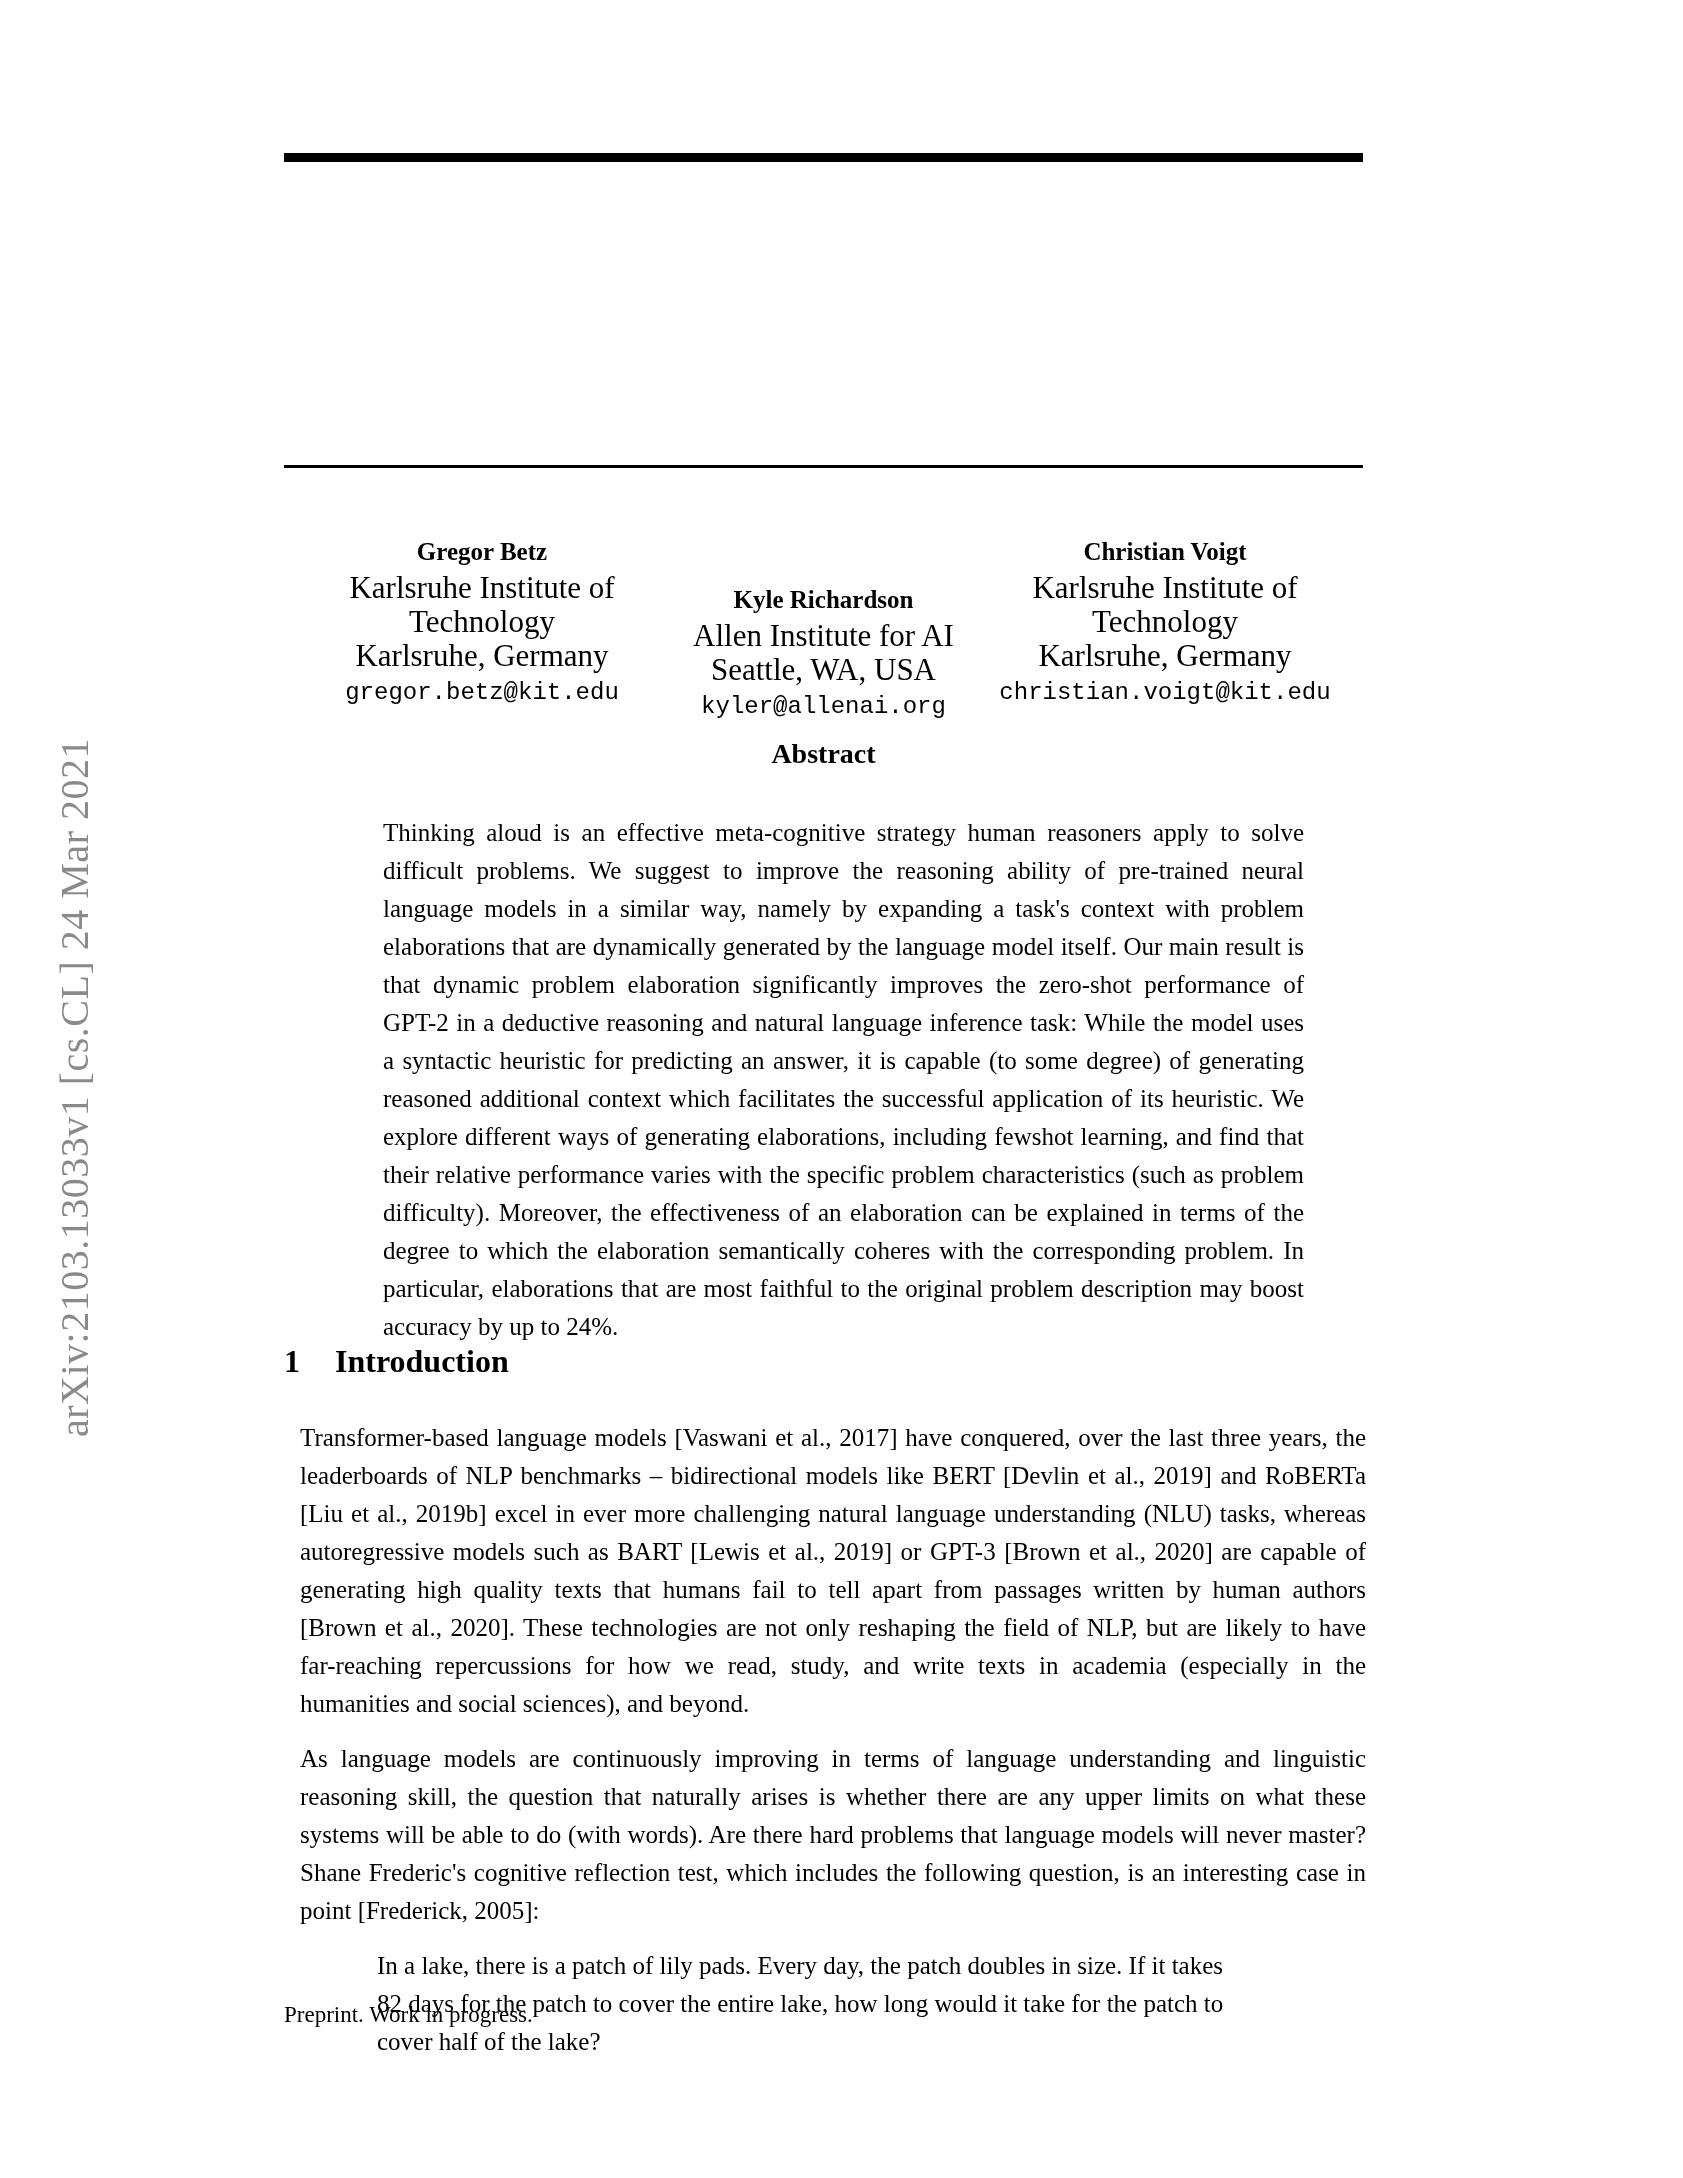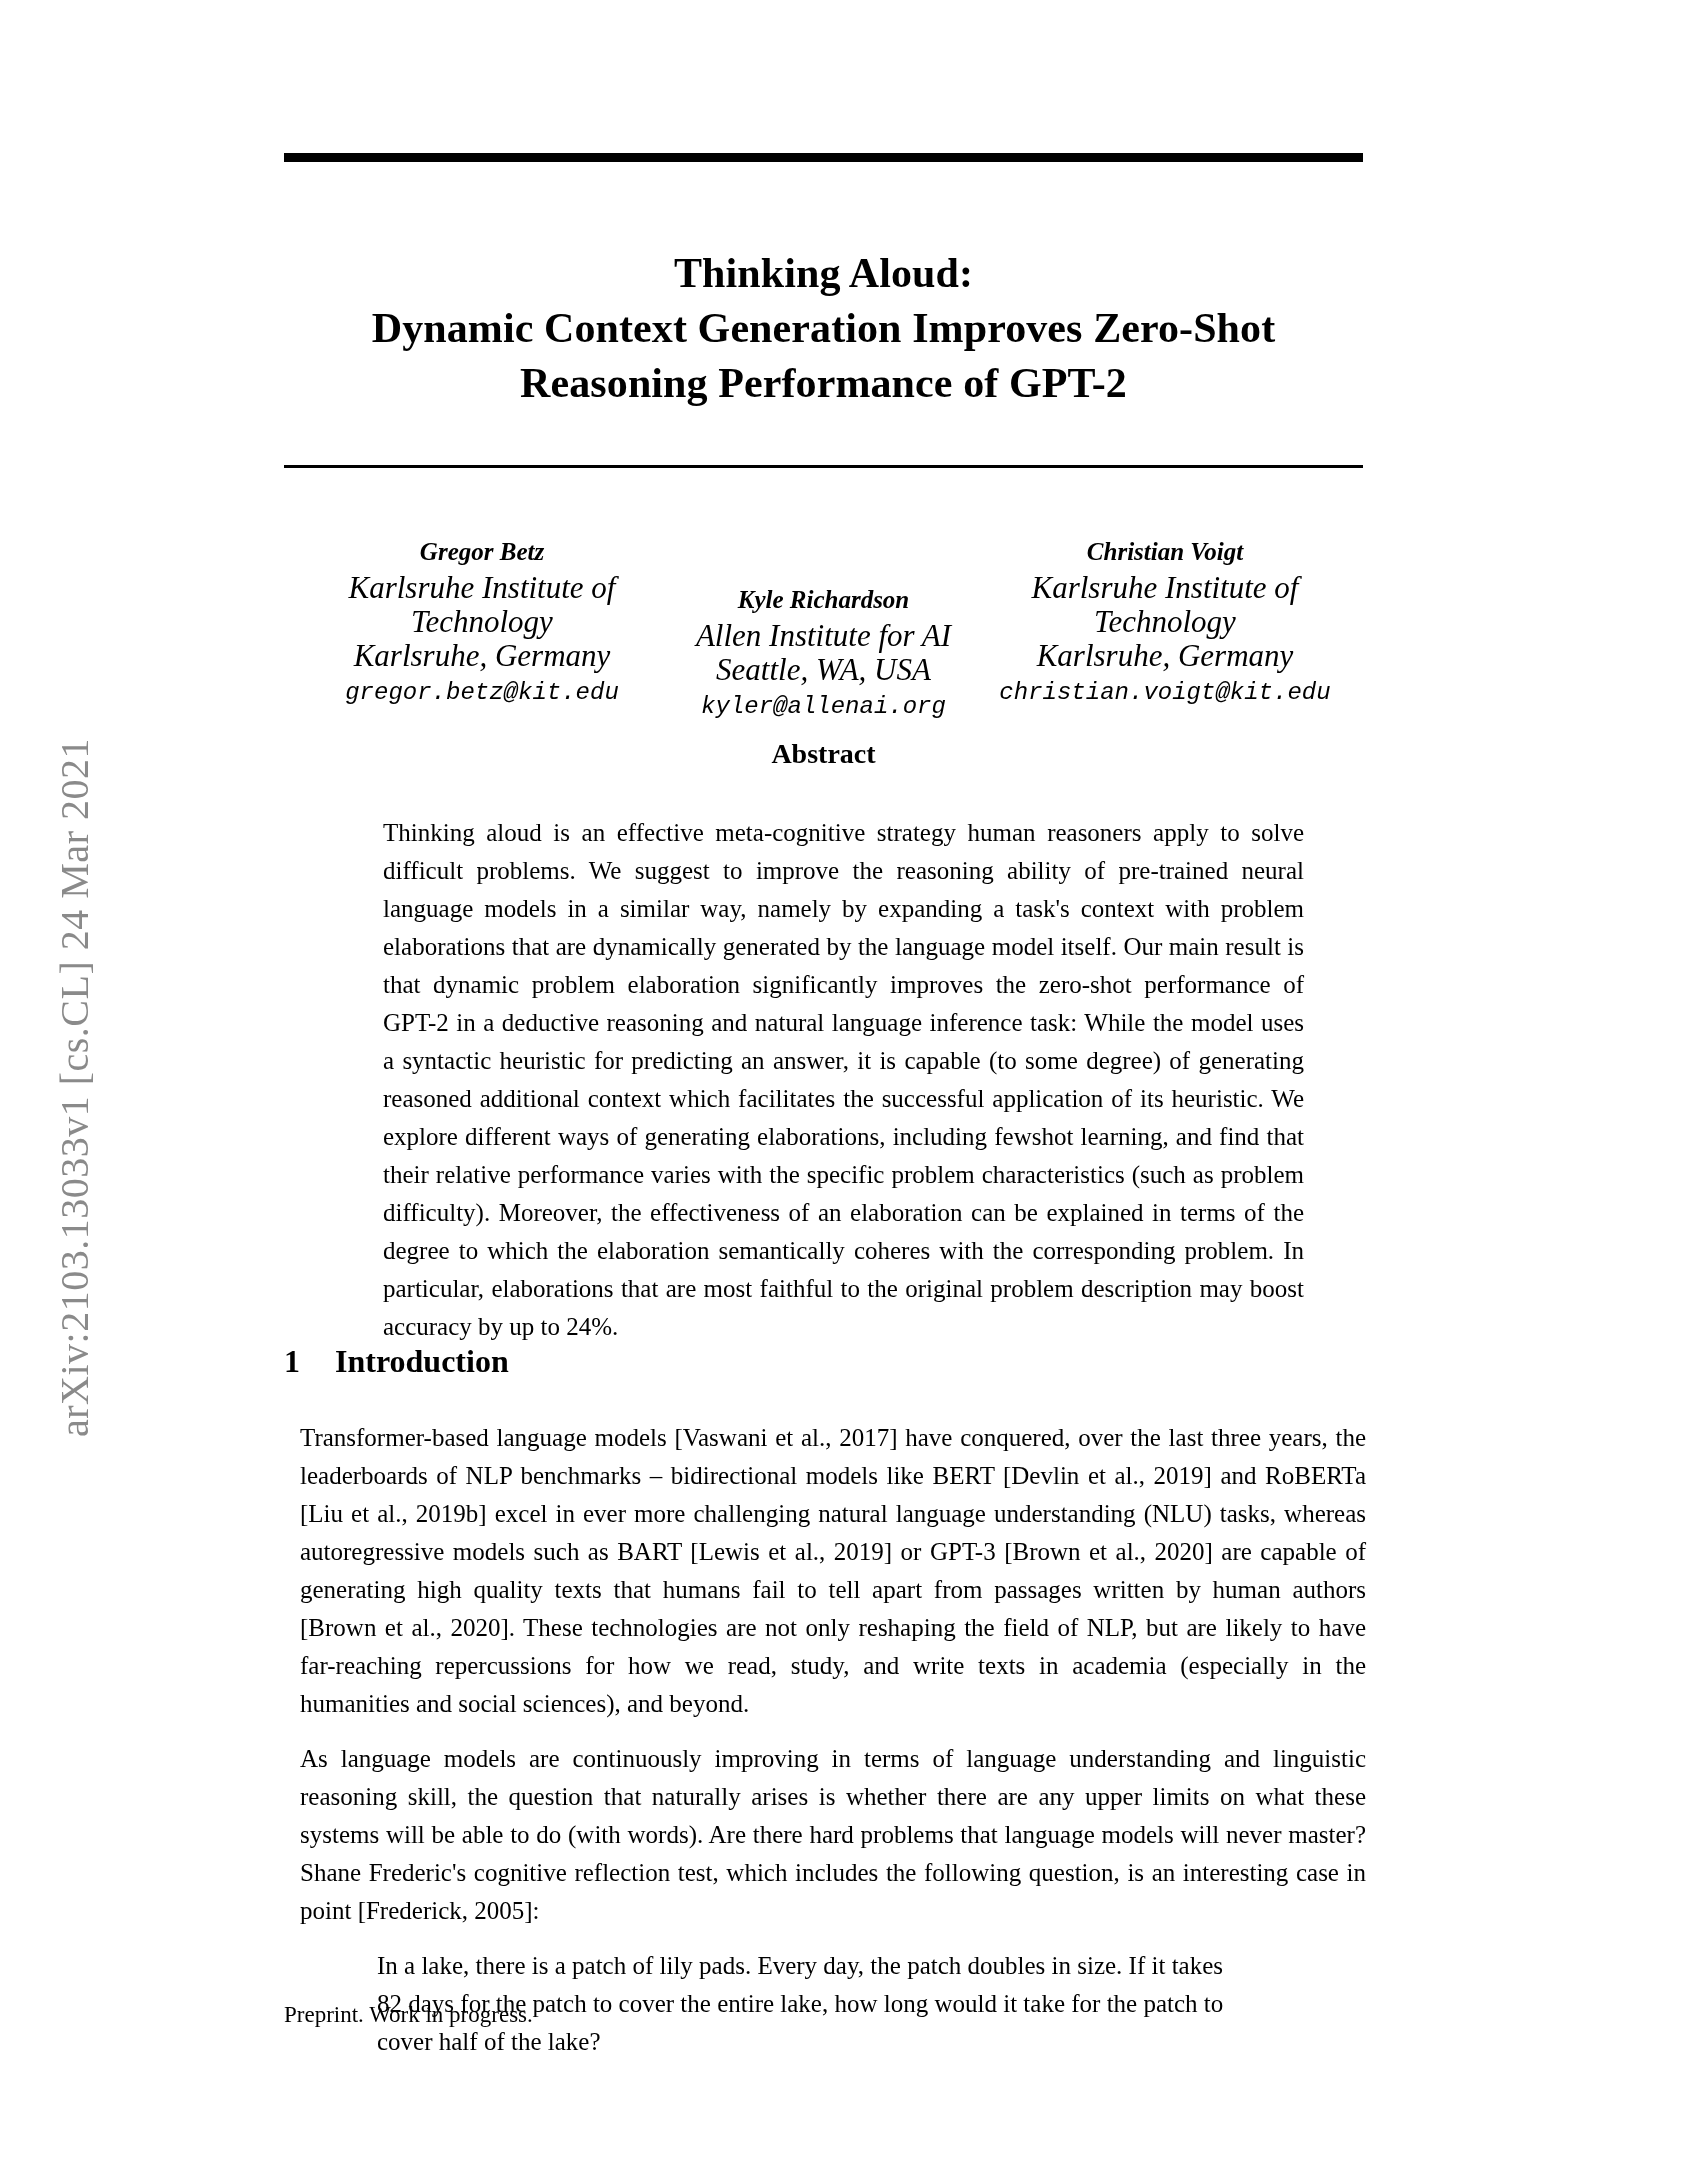--- a/index.html
+++ b/index.html
@@ -83,21 +83,20 @@
 
   
   .authors {
     position: absolute;
     left: 0;
     top: 535px;
     width: 1079px;
     display: flex;
     justify-content: center;
     align-items: flex-start;
-    font-style: italic;
   }
   .author-col {
     text-align: center;
     padding: 0 4px;
     box-sizing: border-box;
   }
   .author-col.c1 { width: 396px; }
   .author-col.c2 { width: 287px; margin-top: 48px; }
   .author-col.c3 { width: 396px; }
   .author-name {
@@ -189,25 +188,20 @@
 
 <div class="arxiv-stamp">
   <div class="arxiv-stamp-text">arXiv:2103.13033v1  [cs.CL]  24 Mar 2021</div>
 </div>
 
 <div class="page">
 
   <div class="rule-top"></div>
   <div class="rule-bottom"></div>
 
-  <div class="title-block">
-    <div class="title-line">Thinking Aloud:</div>
-    <div class="title-line">Dynamic Context Generation Improves Zero-Shot</div>
-    <div class="title-line">Reasoning Performance of GPT-2</div>
-  </div>
 
   <div class="authors">
     <div class="author-col c1">
       <div class="author-name">Gregor Betz</div>
       <div class="author-affil">Karlsruhe Institute of Technology</div>
       <div class="author-city">Karlsruhe, Germany</div>
       <div class="author-email">gregor.betz@kit.edu</div>
     </div>
     <div class="author-col c2">
       <div class="author-name">Kyle Richardson</div>

